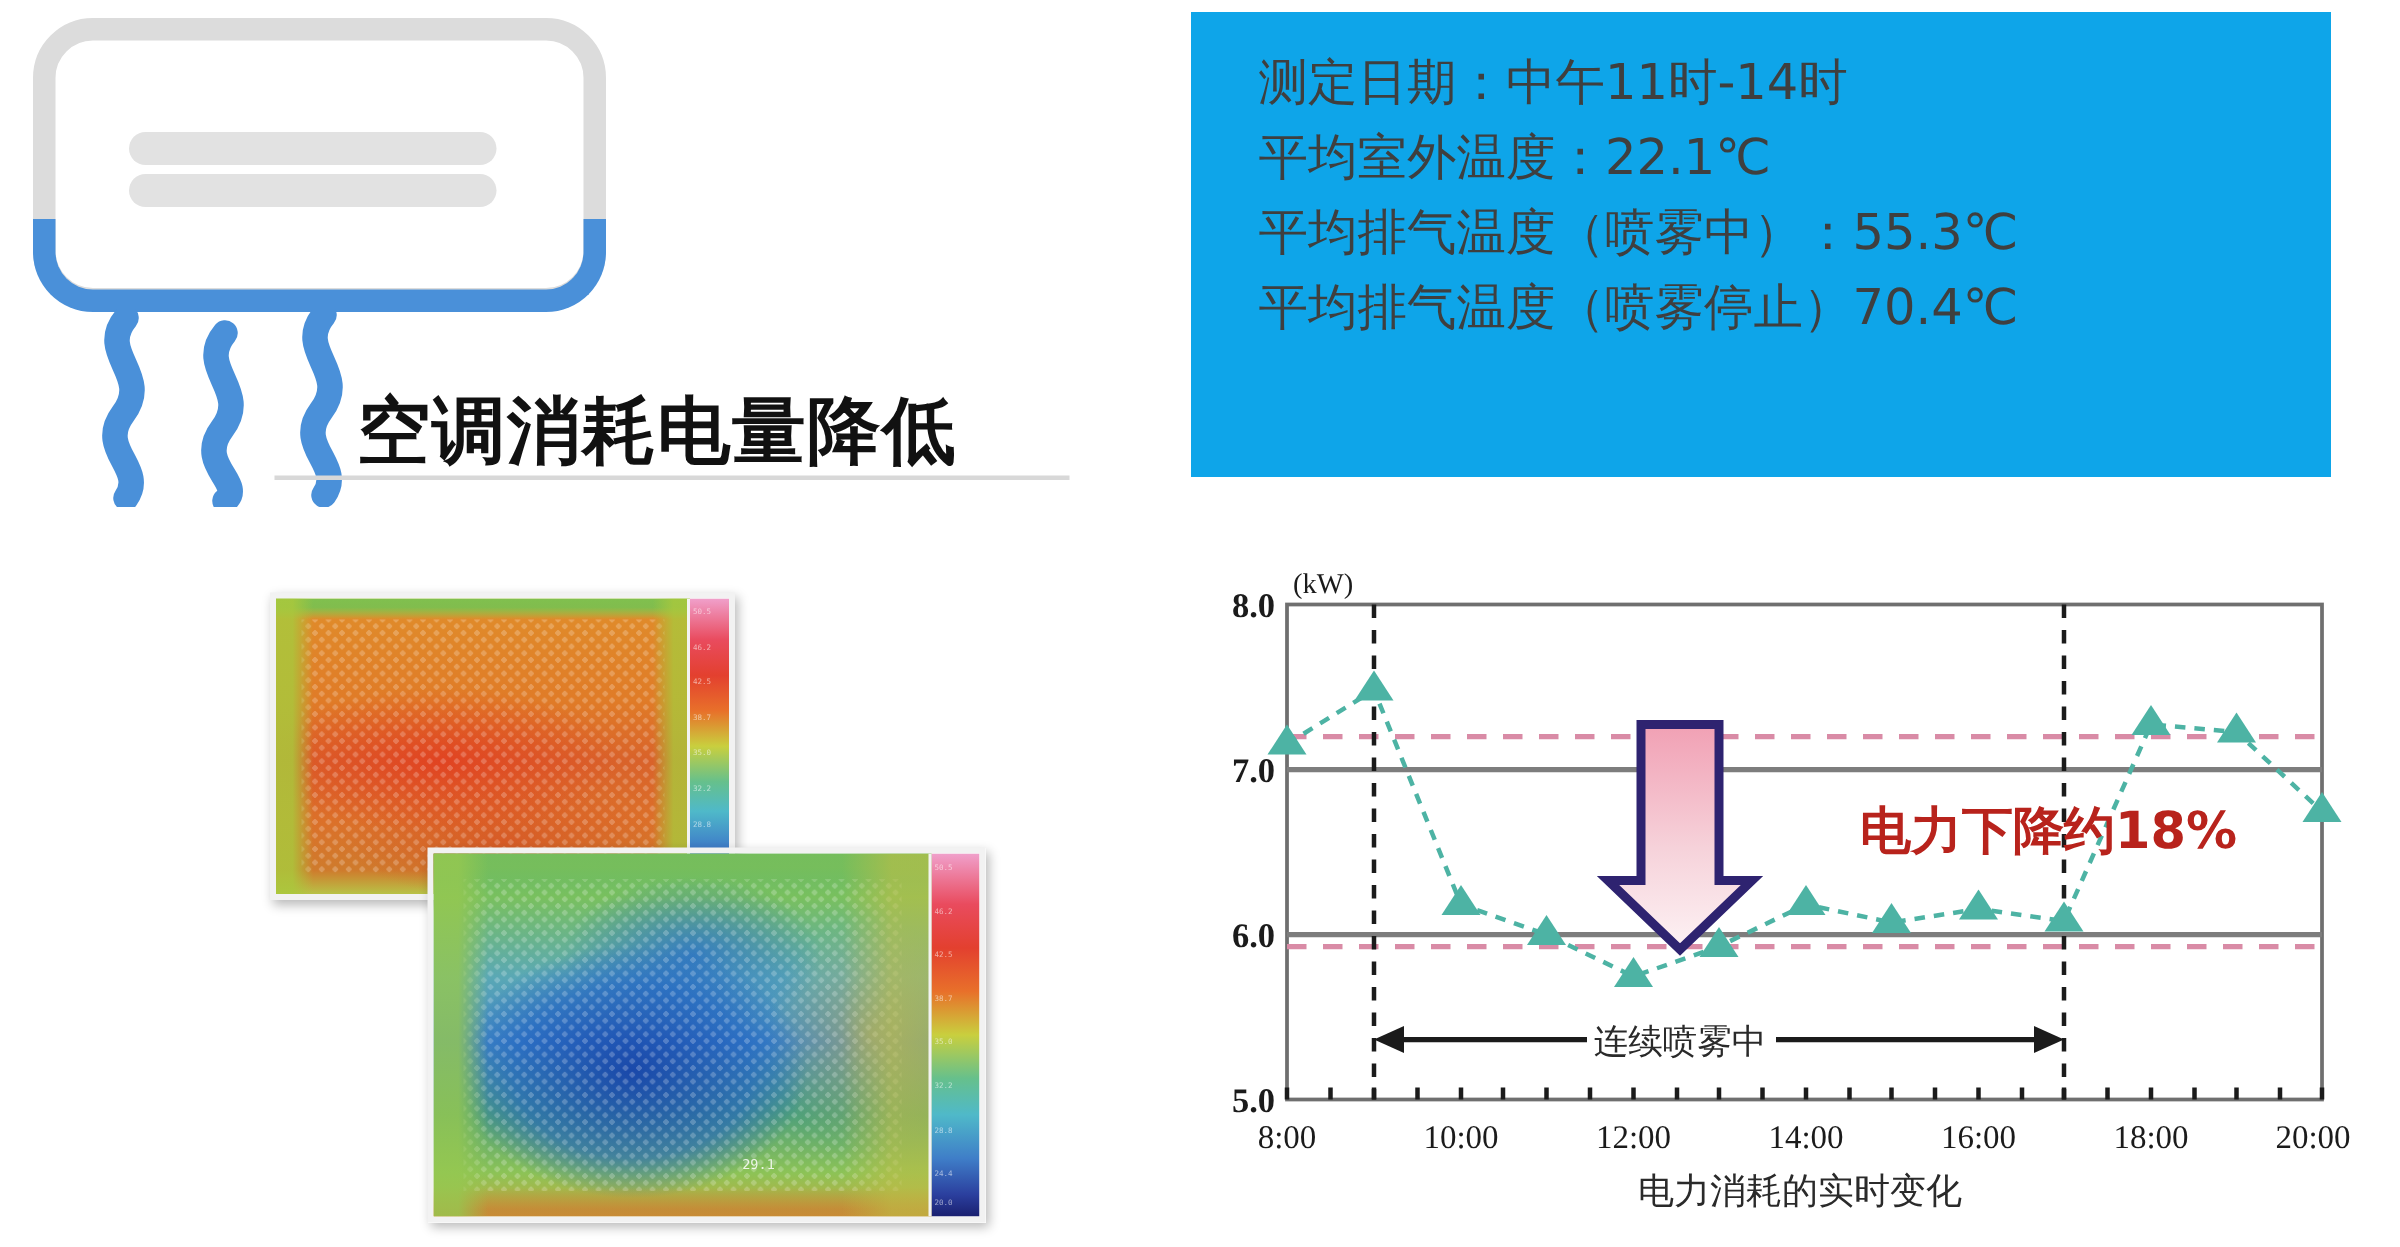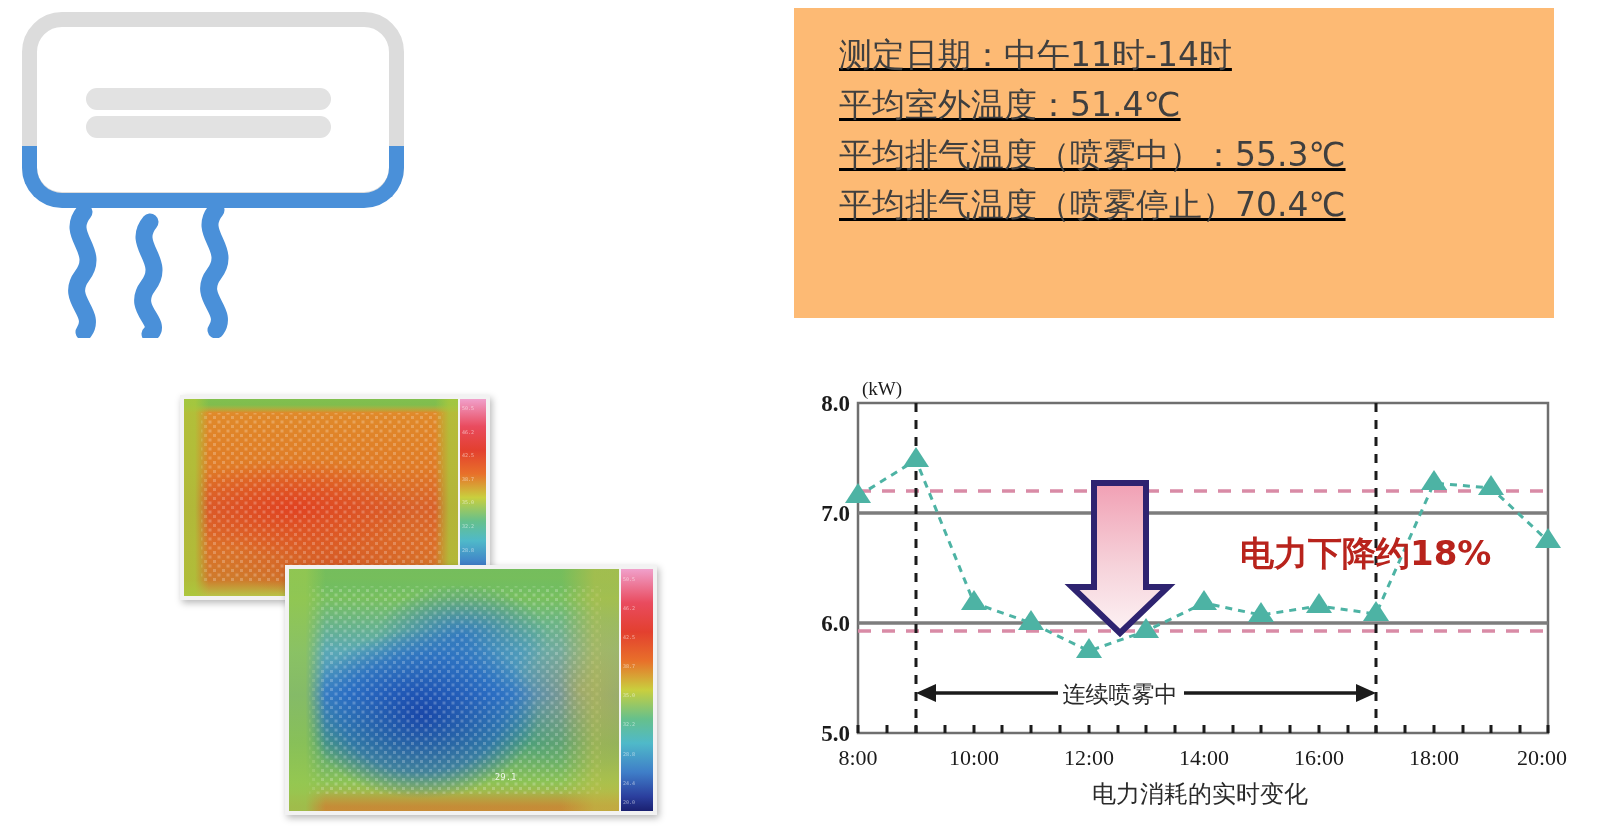--- a/index.html
+++ b/index.html
@@ -104,21 +104,21 @@
     position:absolute;left:62%;top:84%;font-size:9px;color:#ffffff;opacity:.85;
     font-family:"DejaVu Sans Mono",monospace;
   }
 
   
   #right-panel{left:790px;top:0;width:810px;height:831px;}
 
   
   #info-box{
     position:absolute;left:4px;top:8px;width:760px;height:310px;
-    background:#fdba74;padding:22px 0 0 45px;box-sizing:border-box;text-decoration:underline;
+    background:#0ea5e9;padding:22px 0 0 45px;box-sizing:border-box;
   }
   .info-line{
     font-size:33px;color:#3f3f3f;line-height:1.52;white-space:nowrap;
     font-family:"DejaVu Sans","Liberation Sans",sans-serif;
   }
 
   
   #chart-wrap{position:absolute;left:0;top:375px;width:790px;height:460px;}
   #chart-svg{position:absolute;left:0;top:0;}
   .axis-num{font-family:"Liberation Serif","DejaVu Serif",serif;font-size:23px;font-weight:bold;fill:#1b1b1b;}
@@ -138,20 +138,24 @@
     <div class="ac-bluebar"></div>
     <div class="ac-slot s1"></div>
     <div class="ac-slot s2"></div>
     <svg class="ac-waves" viewBox="0 0 200 132">
       <path d="M26 6 C 6 30, 44 44, 24 70 C 6 94, 40 106, 26 126" stroke="#4a90d9" stroke-width="17" fill="none" stroke-linecap="round"></path>
       <path d="M92 16 C 72 40, 110 54, 90 80 C 72 104, 106 116, 92 128" stroke="#4a90d9" stroke-width="17" fill="none" stroke-linecap="round"></path>
       <path d="M158 4 C 138 28, 176 42, 156 68 C 138 92, 172 104, 158 124" stroke="#4a90d9" stroke-width="17" fill="none" stroke-linecap="round"></path>
     </svg>
   </div>
 
+  <div id="title-block">
+    <div id="main-title">空调消耗电量降低</div>
+    <div id="title-underline"></div>
+  </div>
 
   <div id="thermal-area">
 
     <div class="thermo" id="thermo-before">
       <div class="therm-img therm-before-bg">
         <div class="honeycomb"></div>
       </div>
       <div class="scalebar">
         <div class="scale-ticks">
           <span style="top:3%">50.5</span>
@@ -189,21 +193,21 @@
 
     <div class="therm-label" id="label-before">喷雾前</div>
 
   </div>
 </div>
 
 <div class="panel" id="right-panel">
 
   <div id="info-box">
     <div class="info-line">测定日期：中午11时-14时</div>
-    <div class="info-line">平均室外温度：51.4℃</div>
+    <div class="info-line">平均室外温度：22.1℃</div>
     <div class="info-line">平均排气温度（喷雾中）：55.3℃</div>
     <div class="info-line">平均排气温度（喷雾停止）70.4℃</div>
   </div>
 
   <div id="chart-wrap">
     <svg id="chart-svg" width="790" height="460" viewBox="0 0 790 460">
       <defs>
         <linearGradient id="arrowGrad" x1="0" y1="0" x2="0" y2="1">
           <stop offset="0%" stop-color="#f1a0b4"></stop>
           <stop offset="55%" stop-color="#f6d2da"></stop>

